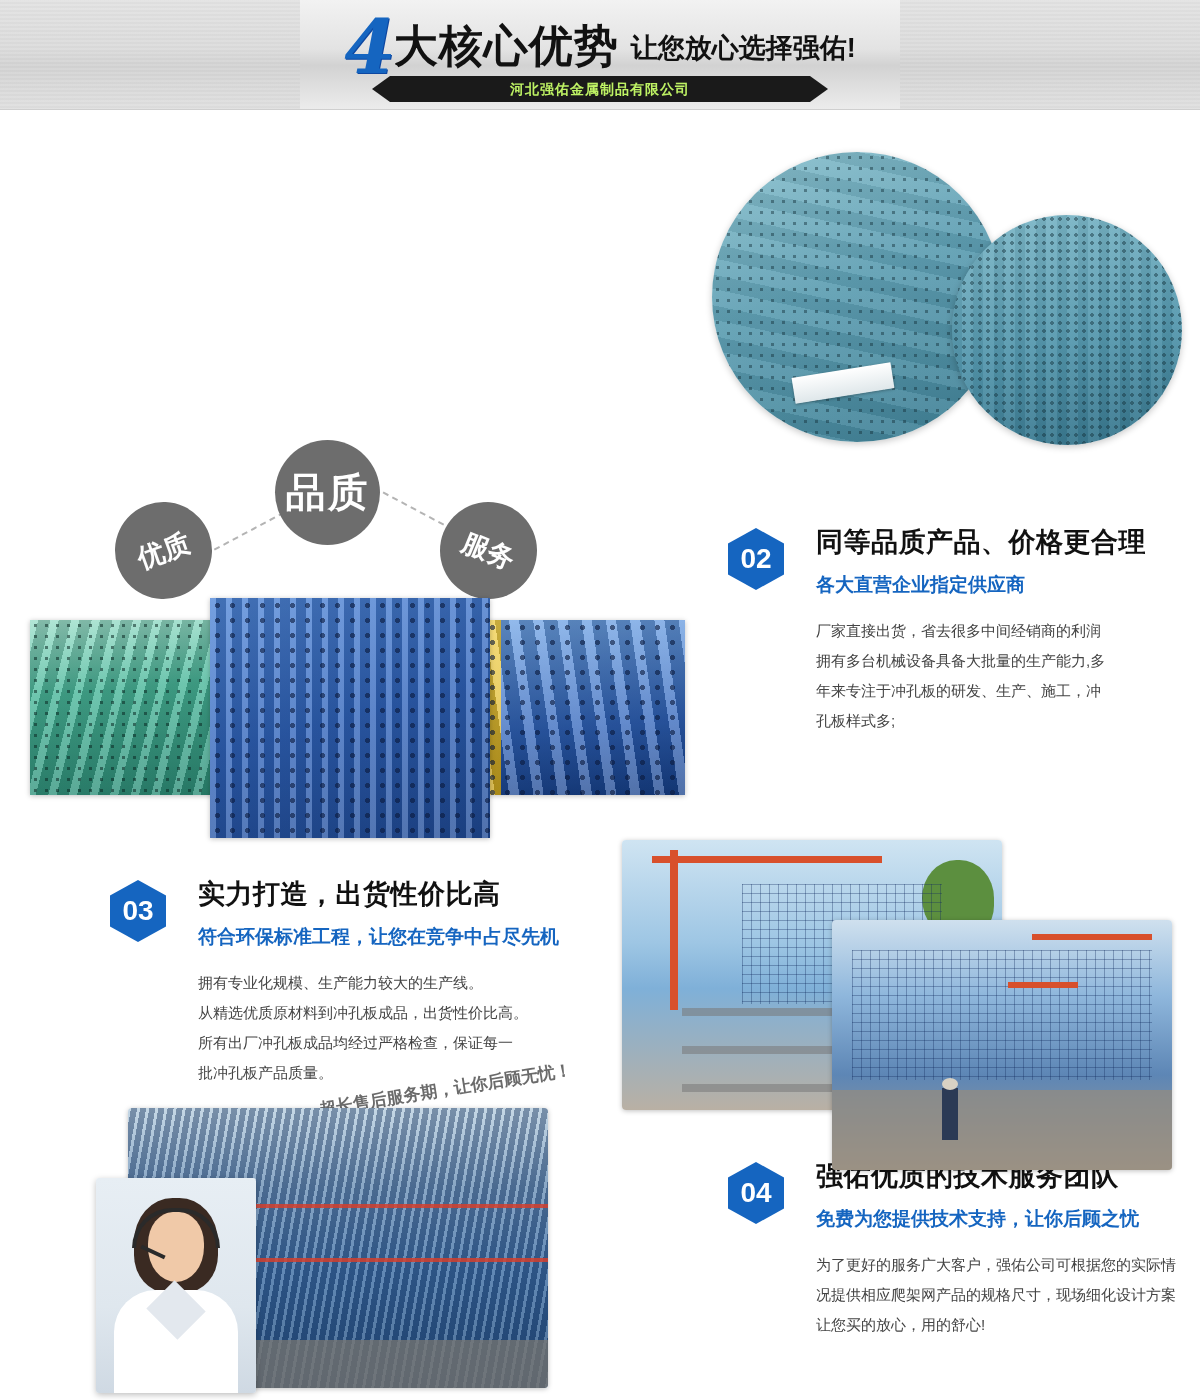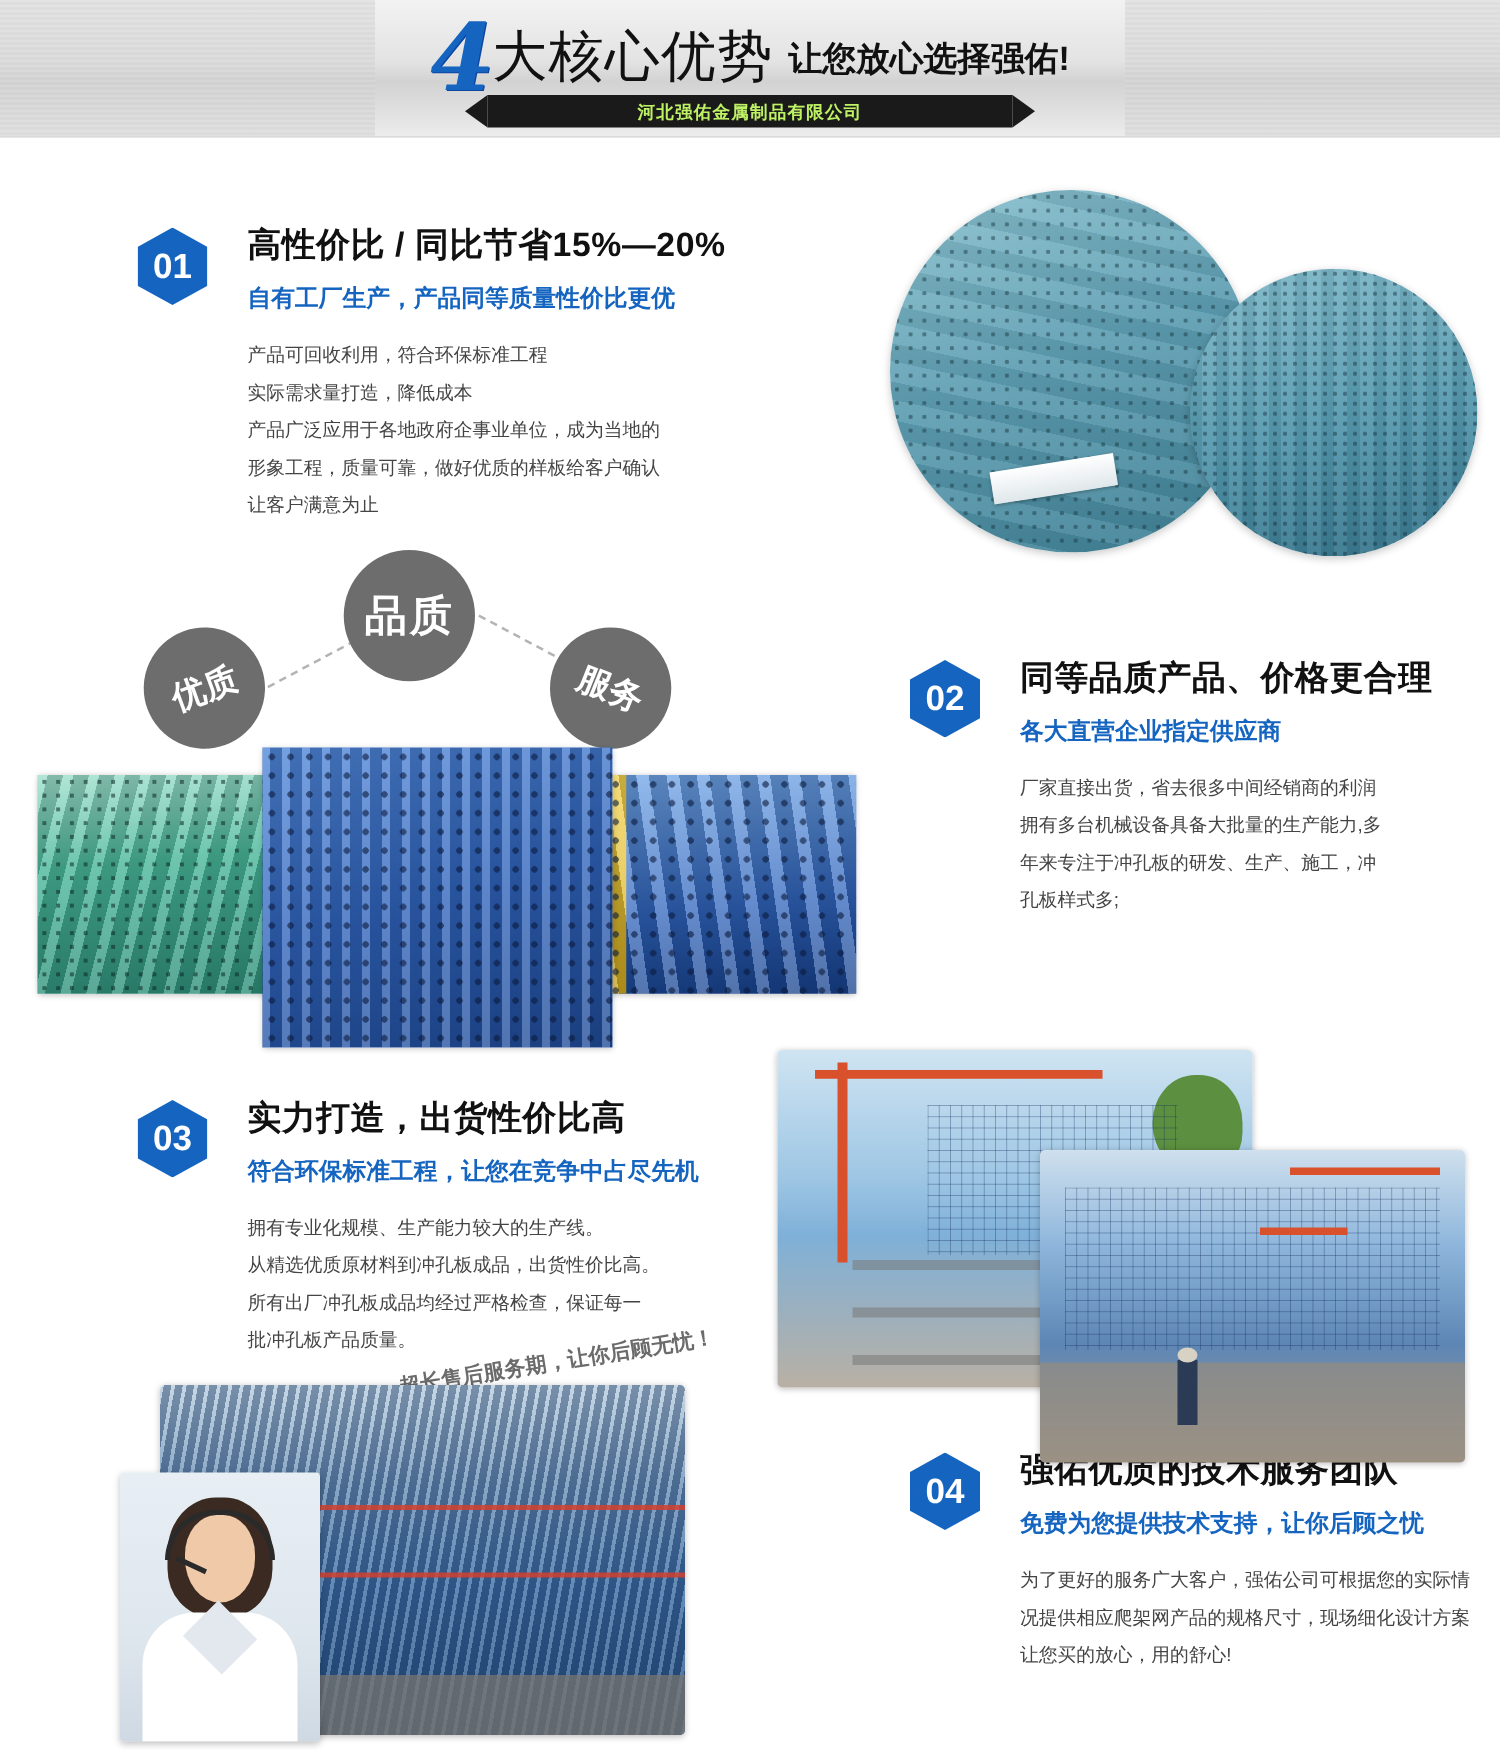--- a/index.html
+++ b/index.html
@@ -36,21 +36,21 @@
     display: inline-block;
     font-family: "DejaVu Serif", serif;
     font-size: 74px; font-weight: bold; font-style: italic;
     color: #1565c0;
     vertical-align: -14px;
     letter-spacing: -2px;
     text-shadow: 1px 1px 0 #0d47a1;
   }
   .hdr-main {
     display: inline-block;
-    font-size: 44px; font-weight: normal; color: #111;
+    font-size: 44px; font-weight: bold; color: #111;
     vertical-align: -2px;
     letter-spacing: 1px;
   }
   .hdr-sub {
     display: inline-block;
     font-size: 27px; font-weight: bold; color: #111;
     vertical-align: 2px; margin-left: 12px;
   }
   .hdr-ribbon {
     position: absolute; left: 50%; top: 76px; transform: translateX(-50%);
@@ -141,21 +141,21 @@
   
   .bubbles { position: absolute; left: 110px; top: 440px; width: 470px; height: 175px; }
   .bub {
     position: absolute;
     border-radius: 50%;
     background: #6d6d6d;
     color: #fff; font-weight: bold;
     display: flex; align-items: center; justify-content: center;
     text-align: center;
   }
-  .bub-main { left: 165px; top: 0px; width: 105px; height: 105px; font-size: 34px; letter-spacing: 2px; }
+  .bub-main { left: 165px; top: 0px; width: 105px; height: 105px; font-size: 40px; letter-spacing: 2px; }
   .bub-l { left: 5px; top: 62px; width: 97px; height: 97px; font-size: 27px; transform: rotate(-20deg); }
   .bub-r { left: 330px; top: 62px; width: 97px; height: 97px; font-size: 27px; transform: rotate(22deg); }
   .dashline {
     position: absolute; height: 0; border-top: 2px dashed #b4b4b4;
   }
   .dash1 { left: 80px; top: 95px; width: 100px; transform: rotate(-28deg); }
   .dash2 { left: 258px; top: 70px; width: 100px; transform: rotate(28deg); }
 
   
   .photo { position: absolute; overflow: hidden; box-shadow: 0 1px 5px rgba(0,0,0,.25); }
@@ -293,34 +293,20 @@
     <div class="hdr-stripe-left"></div>
     <div class="hdr-stripe-right"></div>
     <div class="hdr-inner">
       <div class="hdr-line1">
         <span class="big4">4</span><span class="hdr-main">大核心优势</span><span class="hdr-sub">让您放心选择强佑!</span>
       </div>
     </div>
     <div class="hdr-ribbon">河北强佑金属制品有限公司</div>
   </div>
 
-  <div class="blk" style="left:110px; top:178px; width:560px;">
-    <div class="badge" style="left:0; top:4px;">01</div>
-    <div style="margin-left:88px;">
-      <div class="ttl">高性价比 / 同比节省15%—20%</div>
-      <div class="subttl">自有工厂生产，产品同等质量性价比更优</div>
-      <div class="body-txt">
-        <div>产品可回收利用，符合环保标准工程</div>
-        <div>实际需求量打造，降低成本</div>
-        <div>产品广泛应用于各地政府企事业单位，成为当地的</div>
-        <div>形象工程，质量可靠，做好优质的样板给客户确认</div>
-        <div>让客户满意为止</div>
-      </div>
-    </div>
-  </div>
 
   <div class="circ circ-big">
     <div class="perf perf-a">
       <div class="dots"></div>
       <div class="strip-white"></div>
     </div>
   </div>
   <div class="circ circ-small">
     <div class="perf perf-b">
       <div class="dots fine"></div>

